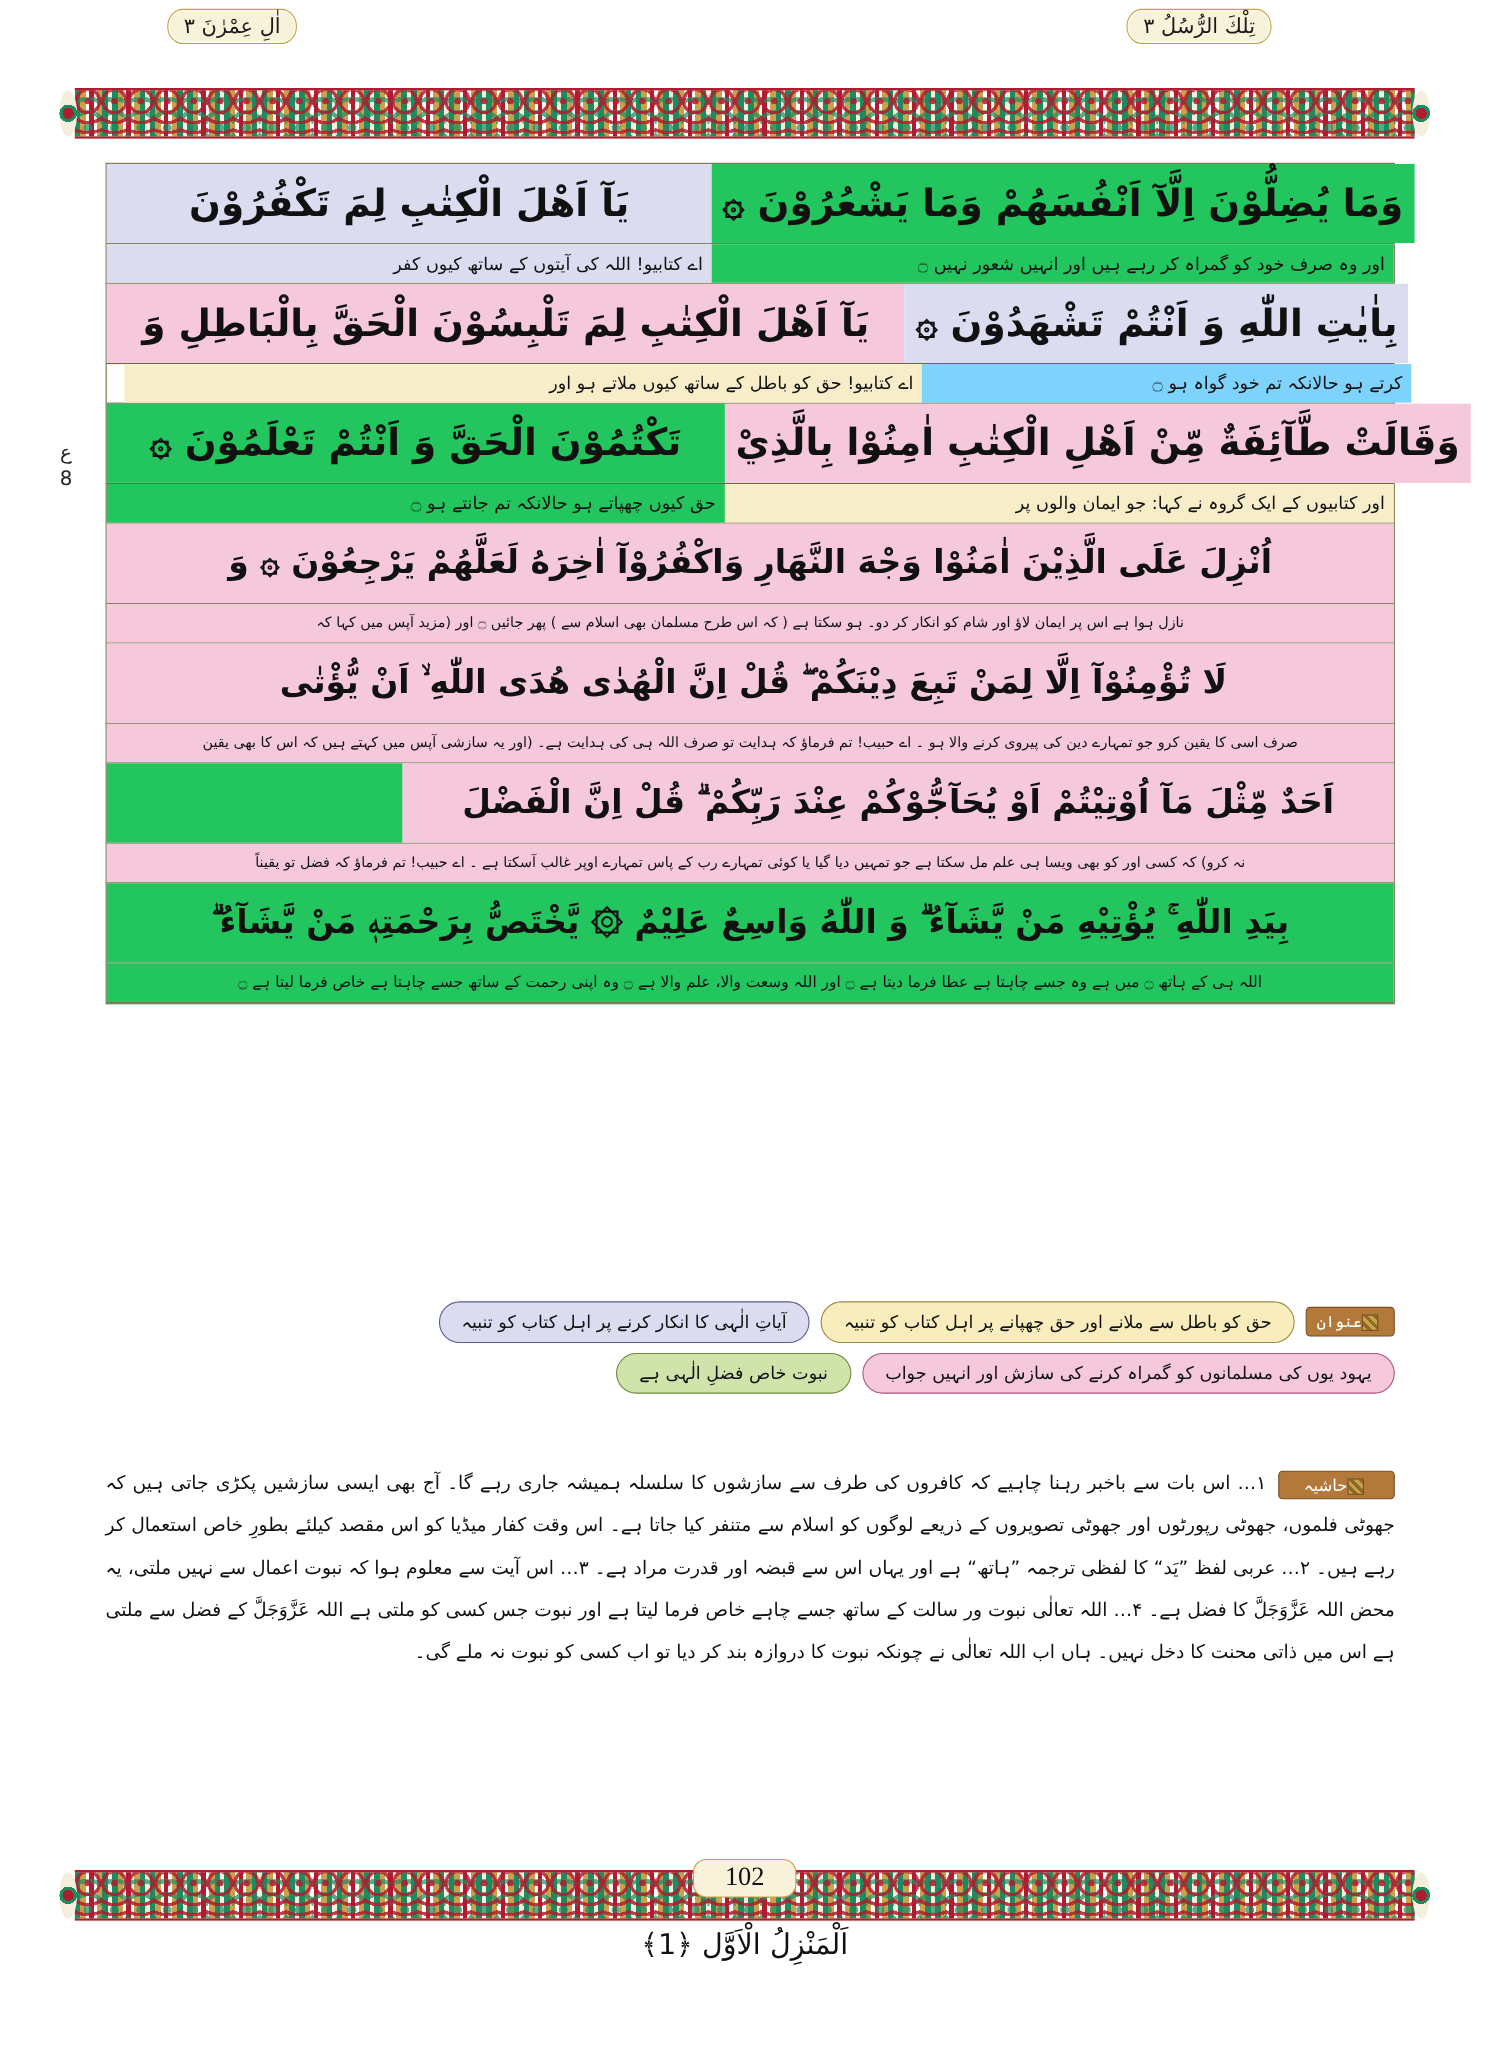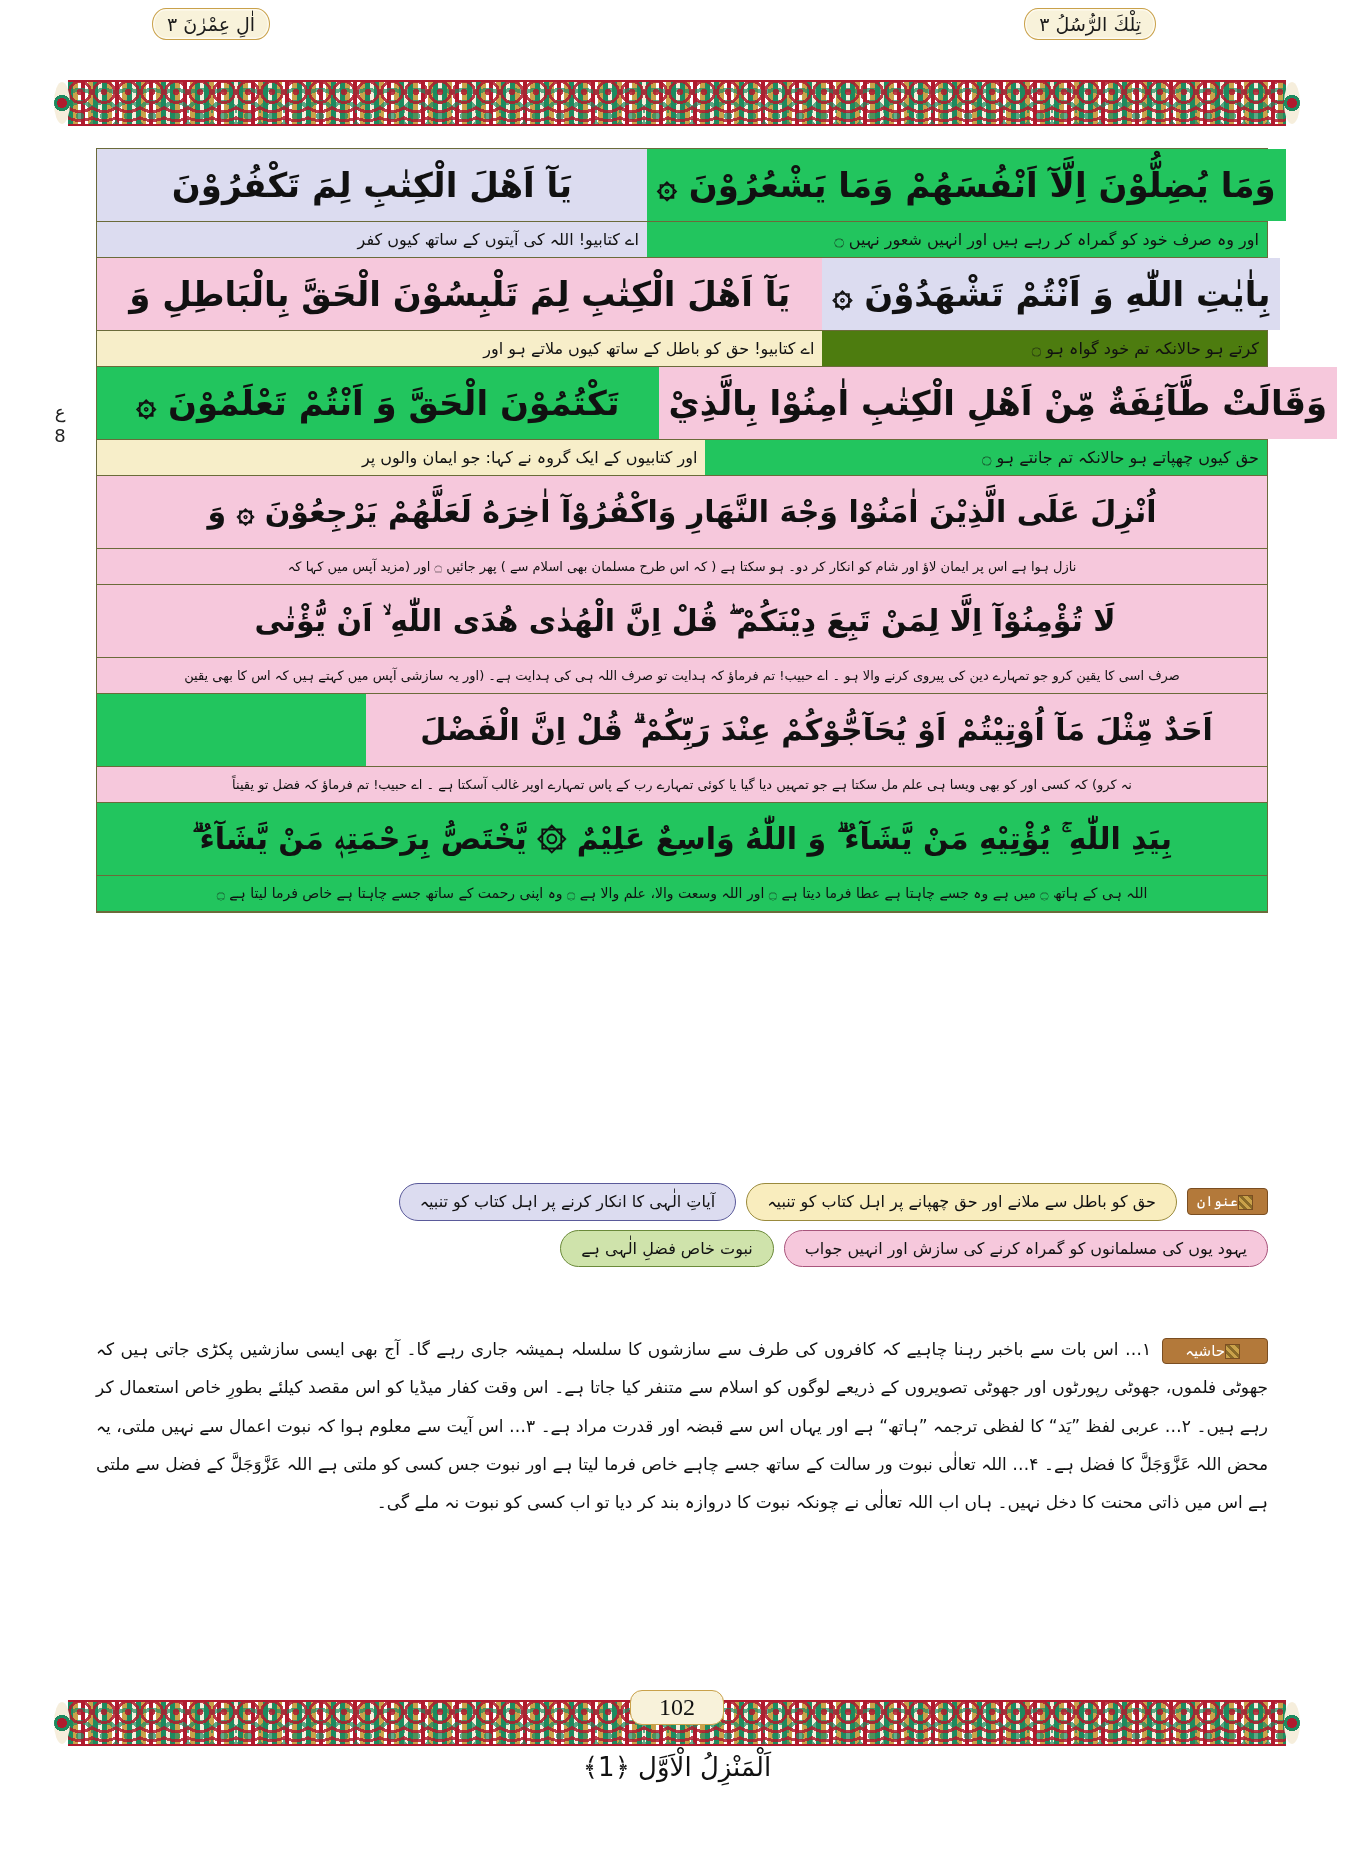--- a/index.html
+++ b/index.html
@@ -133,21 +133,21 @@
     white-space:nowrap;
   }
   .urdu.sm{ font-size:14px; }
   .urdu.xs{ font-size:13px; }
 
   
   .bg-green{ background:#22c55e; }
   .bg-lav{ background:#dcdcf0; }
   .bg-pink{ background:#f6c8dc; }
   .bg-cream{ background:#f7eec9; }
-  .bg-white{ background:#4d7c0f; }
+  .bg-white{ background:#7dd3fc; }
 
   
   .topics{
     position:absolute;
     left:96px; top:1183px;
     width:1172px;
     display:flex;
     flex-direction:column;
     gap:9px;
     align-items:flex-end;
@@ -285,42 +285,42 @@
 
     <div class="ayah-row">
       <div class="ayah-cell bg-pink" style="flex:0 0 62%;">
         <div class="arabic">يَآ اَهْلَ الْكِتٰبِ لِمَ تَلْبِسُوْنَ الْحَقَّ بِالْبَاطِلِ وَ</div>
       </div>
       <div class="ayah-cell bg-lav" style="flex:0 0 38%;">
         <div class="arabic">بِاٰيٰتِ اللّٰهِ وَ اَنْتُمْ تَشْهَدُوْنَ ۞</div>
       </div>
     </div>
     <div class="trans-row">
-      <div class="trans-cell bg-cream" style="flex:0 0 62%;">
+      <div class="trans-cell bg-cream" style="flex:0 0 62%;margin-left:16px;">
         <div class="urdu">اے کتابیو! حق کو باطل کے ساتھ کیوں ملاتے ہو اور</div>
       </div>
       <div class="trans-cell bg-white" style="flex:0 0 38%;">
         <div class="urdu">کرتے ہو حالانکہ تم خود گواہ ہو ۝</div>
       </div>
     </div>
 
     <div class="ayah-row">
       <div class="ayah-cell bg-green" style="flex:0 0 48%;">
         <div class="arabic">تَكْتُمُوْنَ الْحَقَّ وَ اَنْتُمْ تَعْلَمُوْنَ ۞</div>
       </div>
       <div class="ayah-cell bg-pink" style="flex:0 0 52%;">
         <div class="arabic">وَقَالَتْ طَّآئِفَةٌ مِّنْ اَهْلِ الْكِتٰبِ اٰمِنُوْا بِالَّذِيْ</div>
       </div>
     </div>
     <div class="trans-row">
+      <div class="trans-cell bg-green" style="flex:0 0 48%;">
+        <div class="urdu">حق کیوں چھپاتے ہو حالانکہ تم جانتے ہو ۝</div>
+      </div>
       <div class="trans-cell bg-cream" style="flex:0 0 52%;">
         <div class="urdu">اور کتابیوں کے ایک گروہ نے کہا: جو ایمان والوں پر</div>
-      </div>
-      <div class="trans-cell bg-green" style="flex:0 0 48%;">
-        <div class="urdu">حق کیوں چھپاتے ہو حالانکہ تم جانتے ہو ۝</div>
       </div>
     </div>
 
     <div class="ayah-row">
       <div class="ayah-cell bg-pink" style="flex:1;">
         <div class="arabic sm">اُنْزِلَ عَلَى الَّذِيْنَ اٰمَنُوْا وَجْهَ النَّهَارِ وَاكْفُرُوْآ اٰخِرَهُ لَعَلَّهُمْ يَرْجِعُوْنَ ۞ وَ</div>
       </div>
     </div>
     <div class="trans-row">
       <div class="trans-cell bg-pink" style="flex:1; justify-content:center;">

